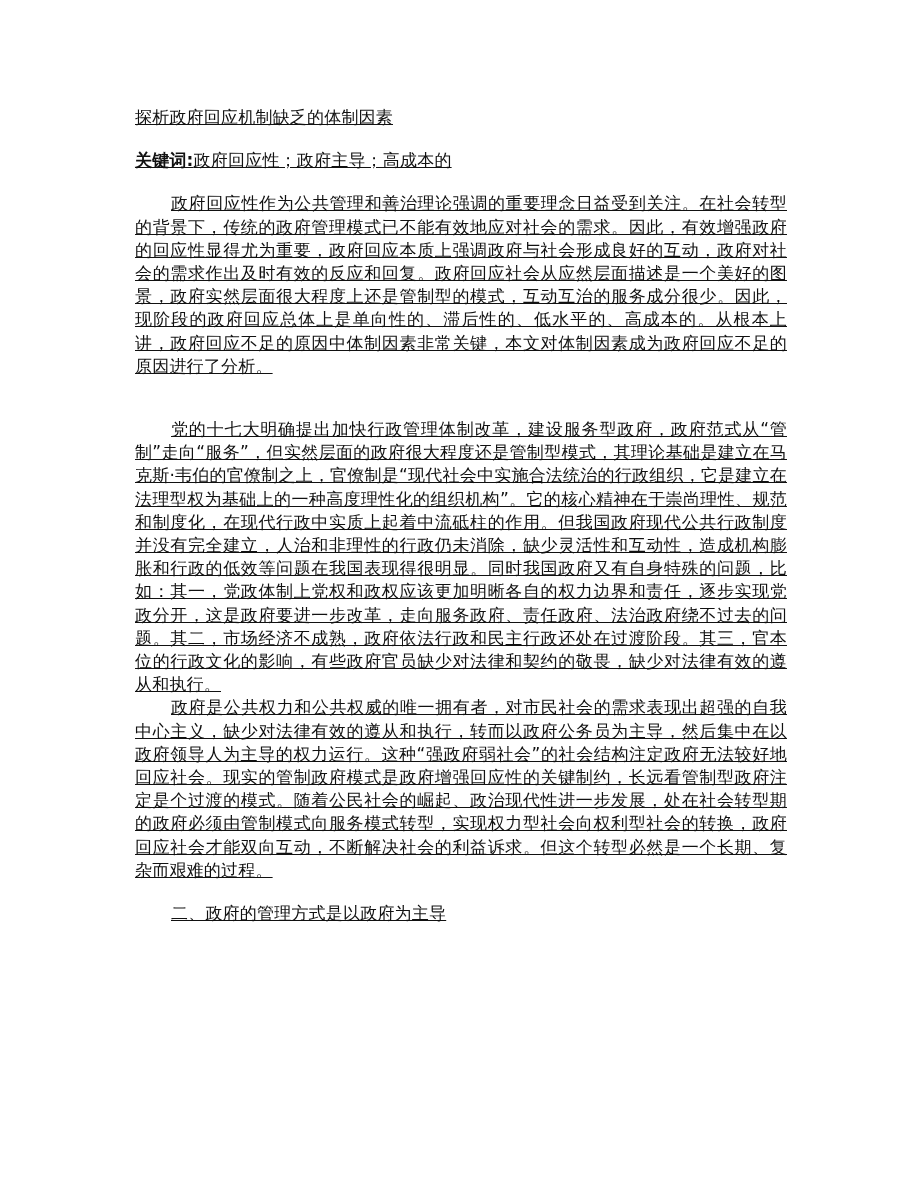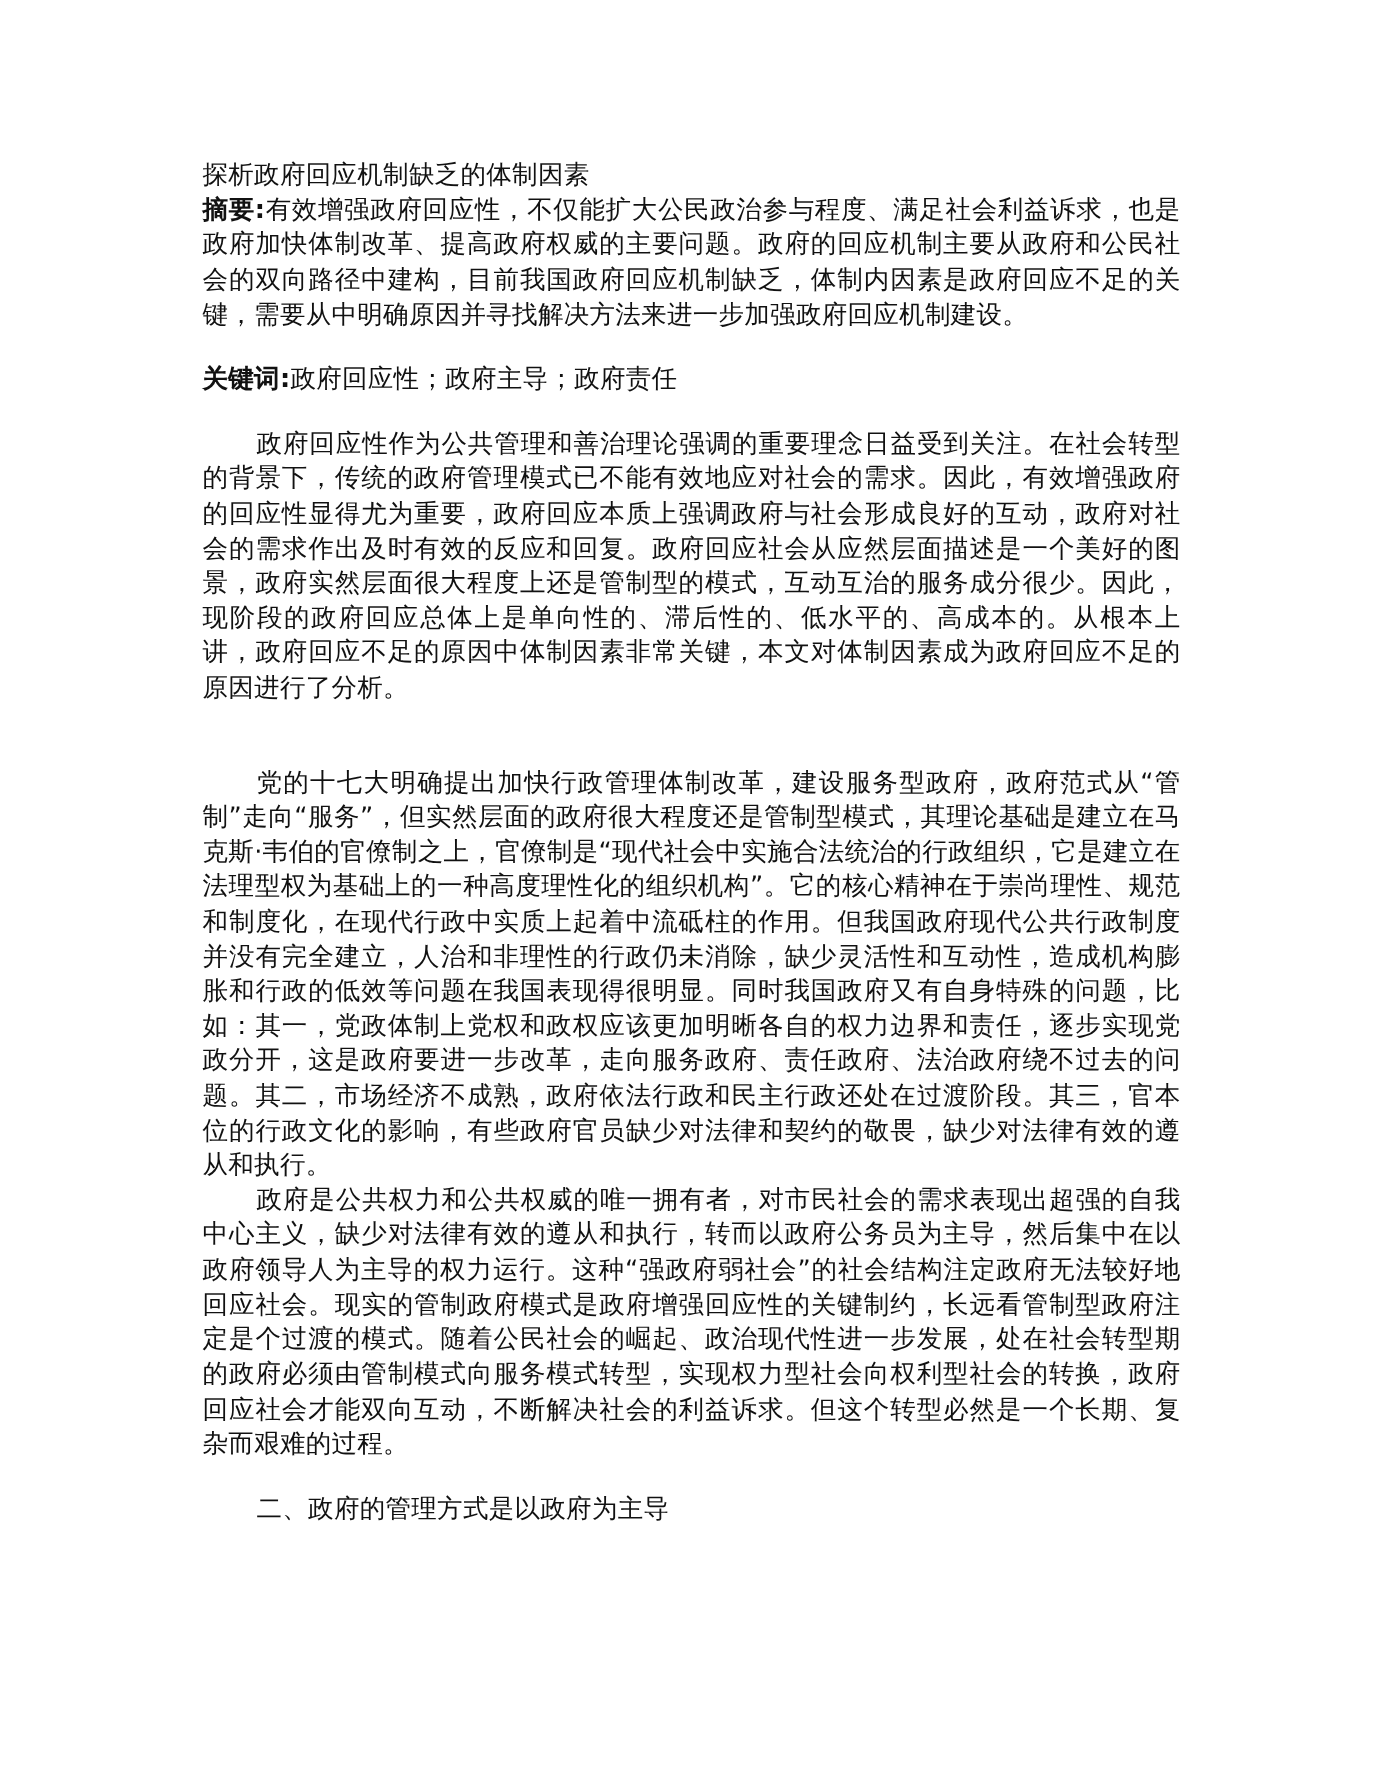--- a/index.html
+++ b/index.html
@@ -1,36 +1,35 @@
 <!DOCTYPE html>
 <html><head>
 <meta charset="utf-8">
 <style>
   html, body { margin: 0; padding: 0; background: #ffffff; }
   body { width: 920px; height: 1191px; position: relative; overflow: hidden;
          font-family: "DejaVu Sans", "Liberation Sans", sans-serif; color: #111; }
   .page { position: absolute; left: 135px; top: 106px; width: 652px; }
-  .line-block { font-size: 17px; line-height: 23.2px; text-align: justify; letter-spacing: 0.2px; }
+  .line-block { font-size: 17px; line-height: 23.2px; text-align: justify; letter-spacing: 0.2px; text-decoration: underline; }
   .title { font-size: 17px; line-height: 23.2px; margin: 0; font-weight: normal; }
   .label { font-weight: bold; }
   .abstract { margin: 0; }
   .keywords { margin: 20px 0 0 0; }
   .para { margin: 0; text-indent: 36px; }
   .gap { height: 20px; }
   .heading { margin: 0; text-indent: 36px; font-size: 17px; line-height: 23.2px; font-weight: normal; }
 </style>
 </head>
 <body>
 
 <div class="page line-block">
   <p class="title">探析政府回应机制缺乏的体制因素</p>
 
-  <p class="abstract"><span class="label">摘要:</span><span>有效增强政府回应性，不仅能扩大公民政治参与程度、满足社会利益诉求，也是政府加快体制改革、提高政府权威的主要问题。政府的回应机制主要从政府和公民社会的双向路径中建构，目前我国政府回应机制缺乏，体制内因素是政府回应不足的关键，需要从中明确原因并寻找解决方法来进一步加强政府回应机制建设。</span></p>
 
-  <p class="keywords"><span class="label">关键词:</span><span>政府回应性；政府主导；政府责任</span></p>
+  <p class="keywords"><span class="label">关键词:</span><span>政府回应性；政府主导；高成本的</span></p>
 
   <div class="gap"></div>
   <p class="para">政府回应性作为公共管理和善治理论强调的重要理念日益受到关注。在社会转型的背景下，传统的政府管理模式已不能有效地应对社会的需求。因此，有效增强政府的回应性显得尤为重要，政府回应本质上强调政府与社会形成良好的互动，政府对社会的需求作出及时有效的反应和回复。政府回应社会从应然层面描述是一个美好的图景，政府实然层面很大程度上还是管制型的模式，互动互治的服务成分很少。因此，现阶段的政府回应总体上是单向性的、滞后性的、低水平的、高成本的。从根本上讲，政府回应不足的原因中体制因素非常关键，本文对体制因素成为政府回应不足的原因进行了分析。</p>
 
   <div class="gap"></div>
 
   <div class="gap"></div>
   <p class="para">党的十七大明确提出加快行政管理体制改革，建设服务型政府，政府范式从“管制”走向“服务”，但实然层面的政府很大程度还是管制型模式，其理论基础是建立在马克斯·韦伯的官僚制之上，官僚制是“现代社会中实施合法统治的行政组织，它是建立在法理型权为基础上的一种高度理性化的组织机构”。它的核心精神在于崇尚理性、规范和制度化，在现代行政中实质上起着中流砥柱的作用。但我国政府现代公共行政制度并没有完全建立，人治和非理性的行政仍未消除，缺少灵活性和互动性，造成机构膨胀和行政的低效等问题在我国表现得很明显。同时我国政府又有自身特殊的问题，比如：其一，党政体制上党权和政权应该更加明晰各自的权力边界和责任，逐步实现党政分开，这是政府要进一步改革，走向服务政府、责任政府、法治政府绕不过去的问题。其二，市场经济不成熟，政府依法行政和民主行政还处在过渡阶段。其三，官本位的行政文化的影响，有些政府官员缺少对法律和契约的敬畏，缺少对法律有效的遵从和执行。</p>
   <p class="para">政府是公共权力和公共权威的唯一拥有者，对市民社会的需求表现出超强的自我中心主义，缺少对法律有效的遵从和执行，转而以政府公务员为主导，然后集中在以政府领导人为主导的权力运行。这种“强政府弱社会”的社会结构注定政府无法较好地回应社会。现实的管制政府模式是政府增强回应性的关键制约，长远看管制型政府注定是个过渡的模式。随着公民社会的崛起、政治现代性进一步发展，处在社会转型期的政府必须由管制模式向服务模式转型，实现权力型社会向权利型社会的转换，政府回应社会才能双向互动，不断解决社会的利益诉求。但这个转型必然是一个长期、复杂而艰难的过程。</p>
 

